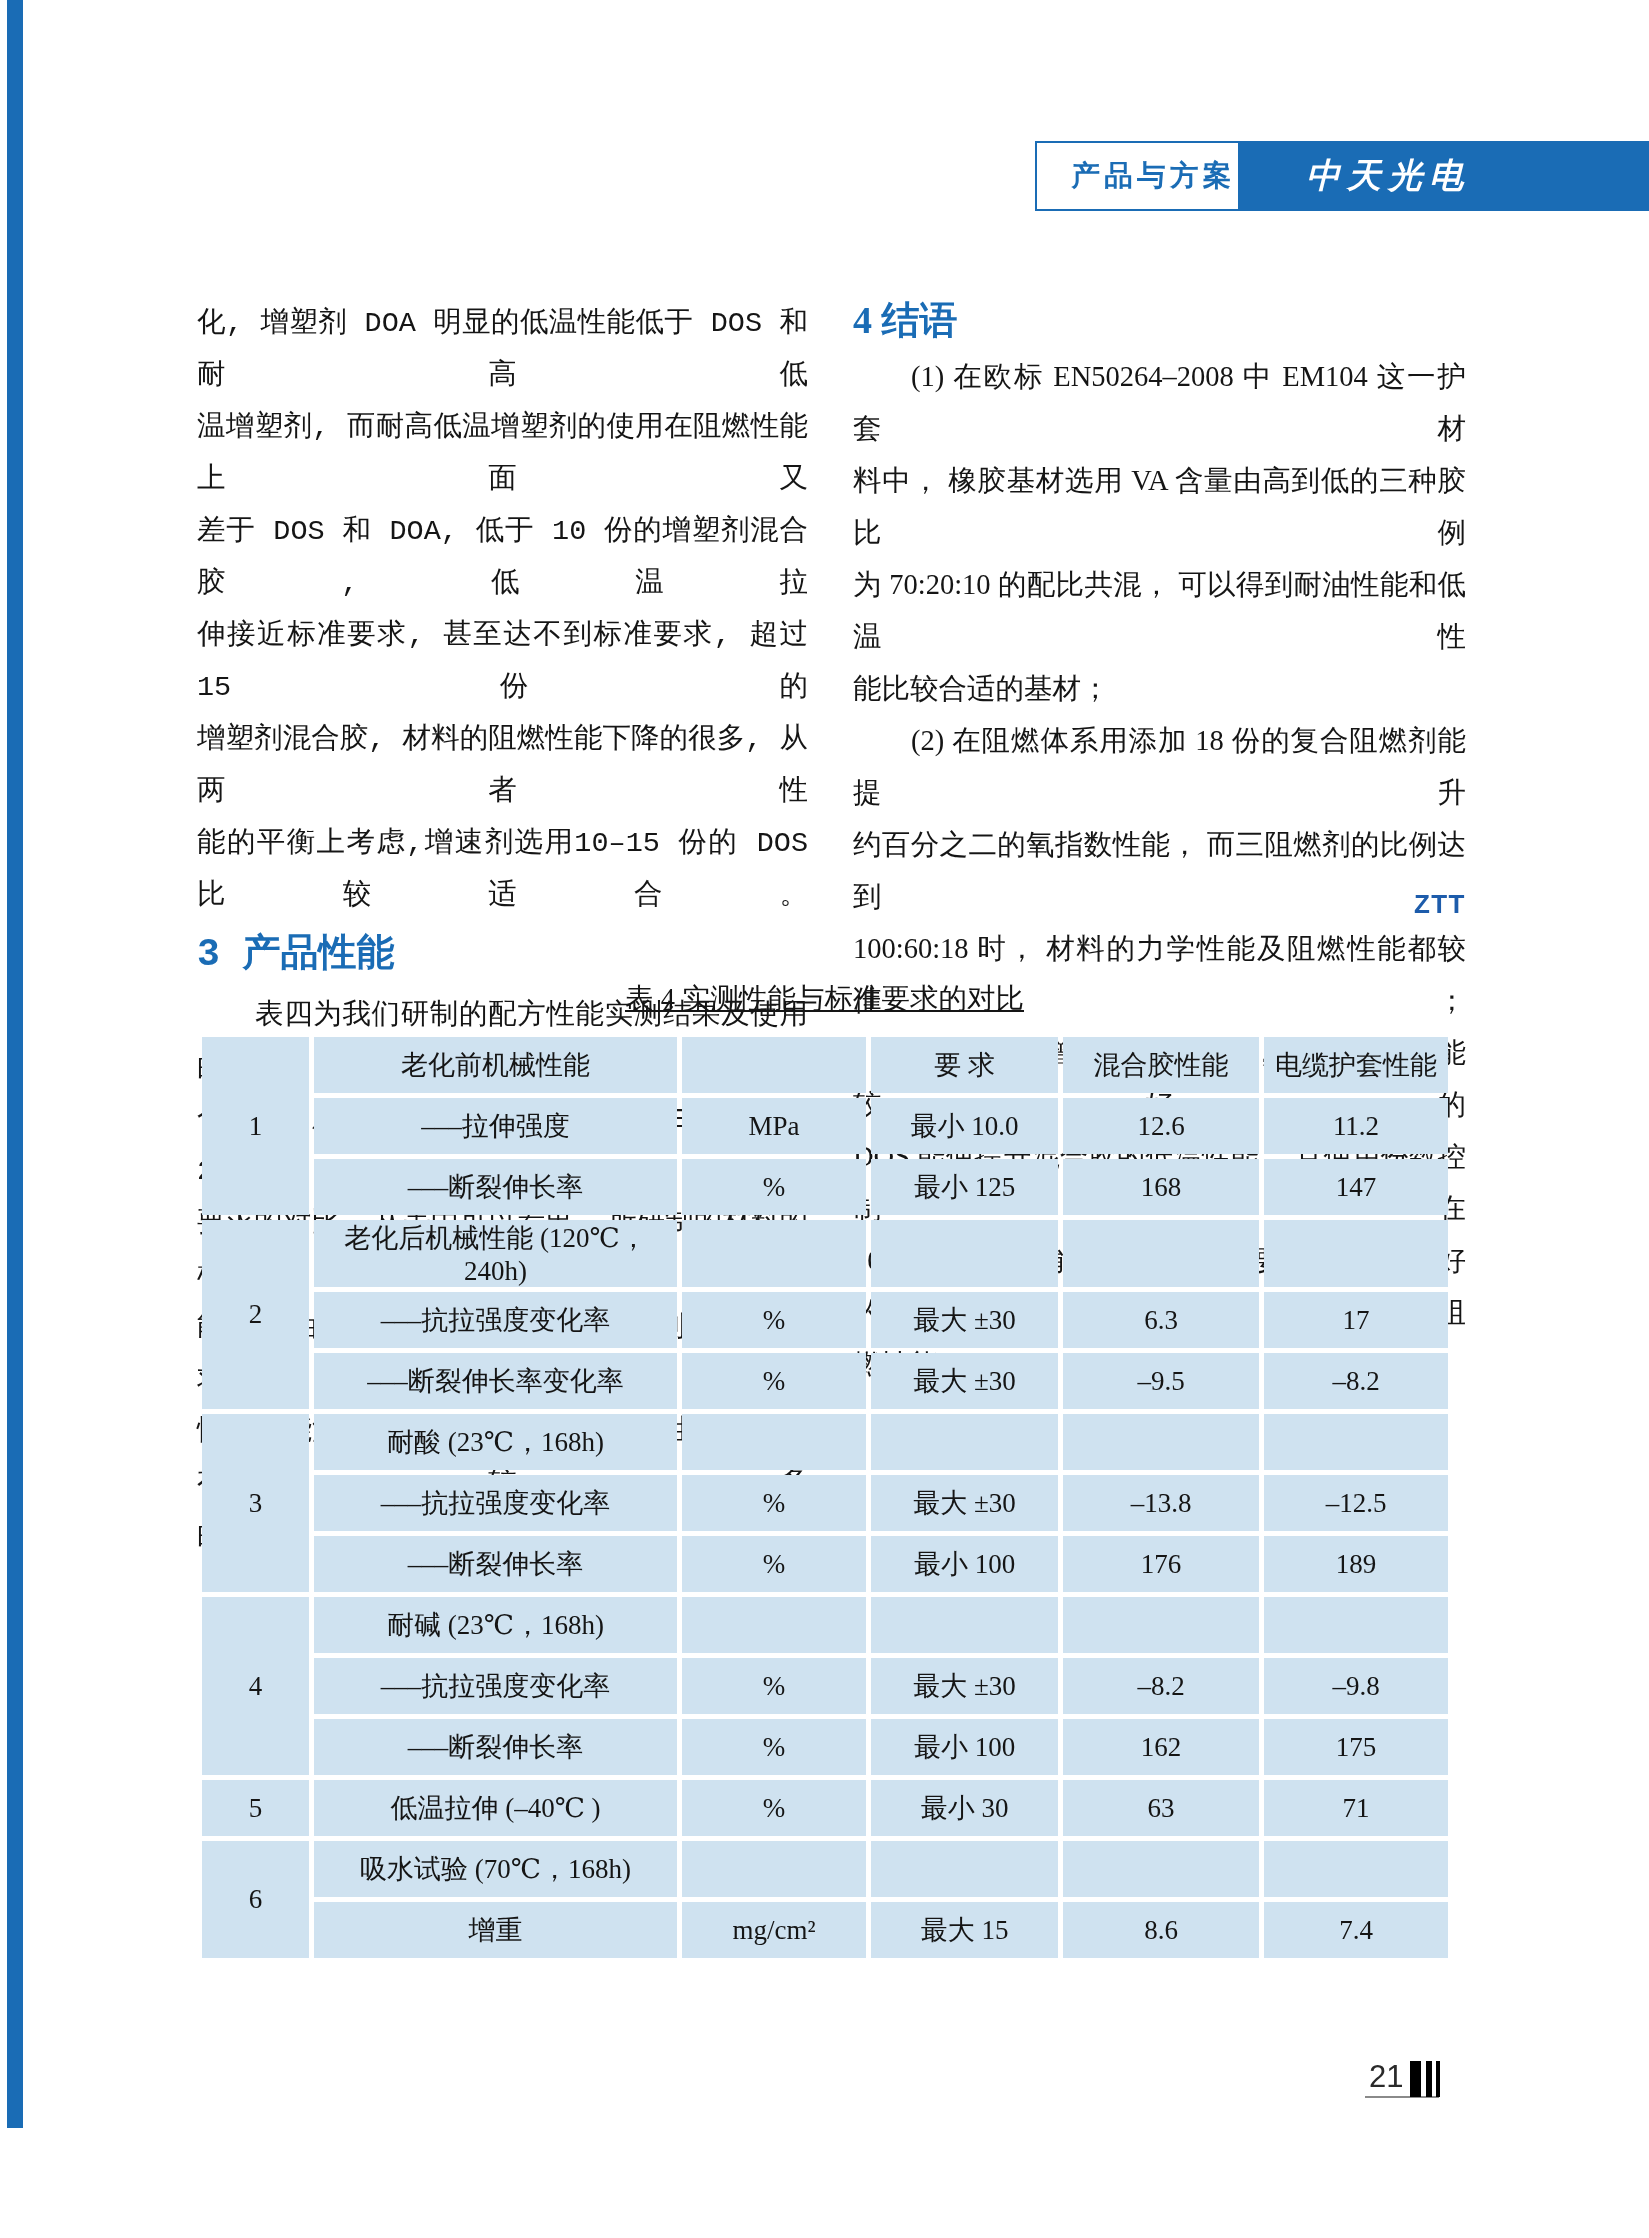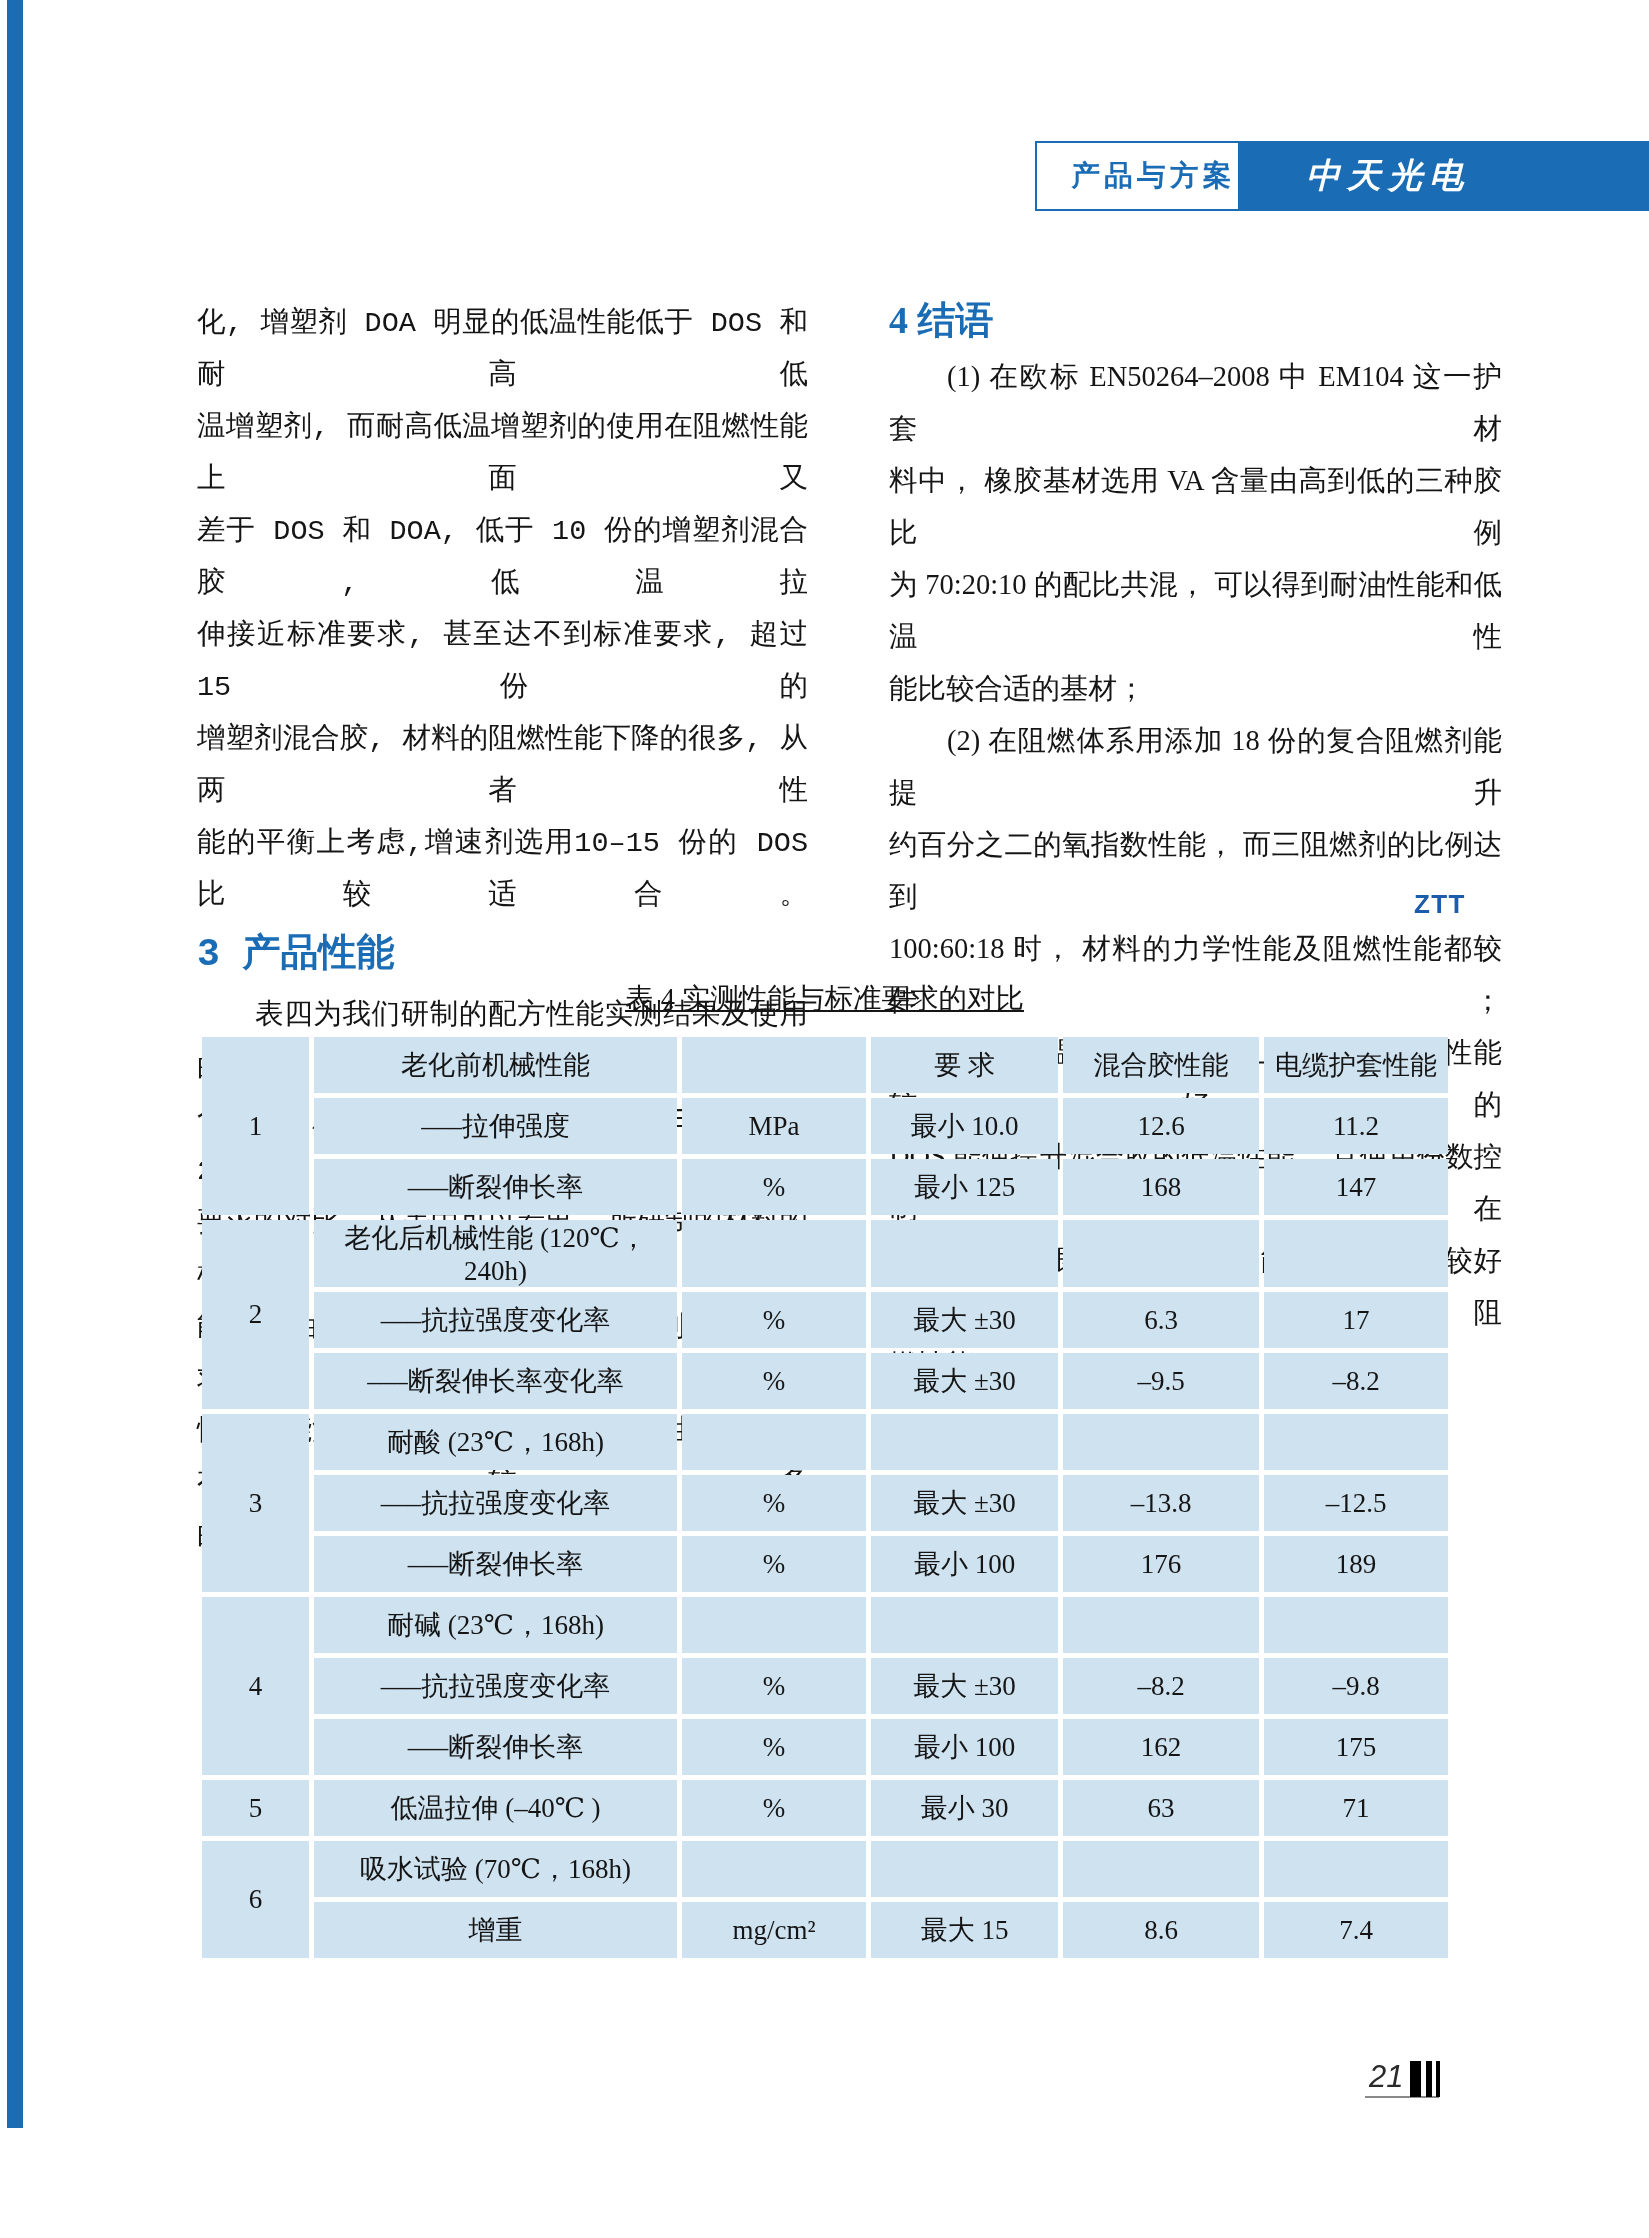--- a/index.html
+++ b/index.html
@@ -18,38 +18,38 @@
   .hdr-box{position:absolute;left:1035px;top:141px;width:205px;height:70px;background:#fff;
            border:2.9px solid var(--accent);box-sizing:border-box;display:flex;align-items:center;justify-content:center;
            font-family:"Liberation Sans","DejaVu Sans",sans-serif;font-weight:700;font-size:28.5px;color:var(--accent);letter-spacing:4.3px;padding-left:32px;}
   .hdr-bar{position:absolute;left:1240px;top:141px;width:409px;height:70px;background:var(--accent);
            display:flex;align-items:center;}
   .logo{color:#ffffff;font-size:34px;font-weight:700;font-style:italic;letter-spacing:7.1px;
         padding-left:66px;font-family:"DejaVu Serif","Liberation Serif",serif;}
   
   .col{position:absolute;top:298px;font-size:28.5px;}
   .col-left{left:197px;width:611px;font-family:Liberation Mono, monospace;}
-  .col-right{left:889px;width:613px;}
+  .col-right{left:853px;width:613px;}
   .tl{line-height:52px;text-align:justify;text-align-last:justify;}
   .tl.nf{text-align-last:left;}
   .tl.ind{text-indent:58px;}
   .sec{color:var(--accent);font-weight:700;font-size:38px;line-height:44px;margin:11.4px 0 13px 0;}
   .col-right .sec{margin:0 0 8.6px 0;}
   .brand{position:absolute;left:1414px;top:861px;font-family:"Liberation Sans","DejaVu Sans",sans-serif;
          font-weight:700;font-size:26px;color:var(--brand);letter-spacing:1.4px;margin-top:28px;}
   
   .cap{position:absolute;left:197px;top:980px;width:1255px;text-align:center;font-size:28.5px;text-decoration:underline;}
   .tblwrap{position:absolute;left:197px;top:1032px;}
   table.perf{border-collapse:separate;border-spacing:5px;width:1255px;table-layout:fixed;}
   table.perf td{background:var(--cell);text-align:center;vertical-align:middle;
                 font-size:27px;height:56px;padding:0 2.9px;overflow:hidden;}
   
   .pgline{position:absolute;left:1365px;top:2096px;width:74px;height:2.1px;background:var(--fline);}
   .pgnum{position:absolute;left:1369px;top:2059px;font-size:31px;color:#2a2a2a;
-         font-family:"Liberation Sans","DejaVu Sans",sans-serif;font-style:italic;}
+         font-family:"Liberation Sans","DejaVu Sans",sans-serif;}
   .pbar{position:absolute;top:2061px;height:36px;background:#000;}
   .pbar.b1{left:1410px;width:10.7px;}
   .pbar.b2{left:1426px;width:6.4px;}
   .pbar.b3{left:1436px;width:3.6px;}
 </style>
 </head>
 <body>
 
 <div class="page">
 

